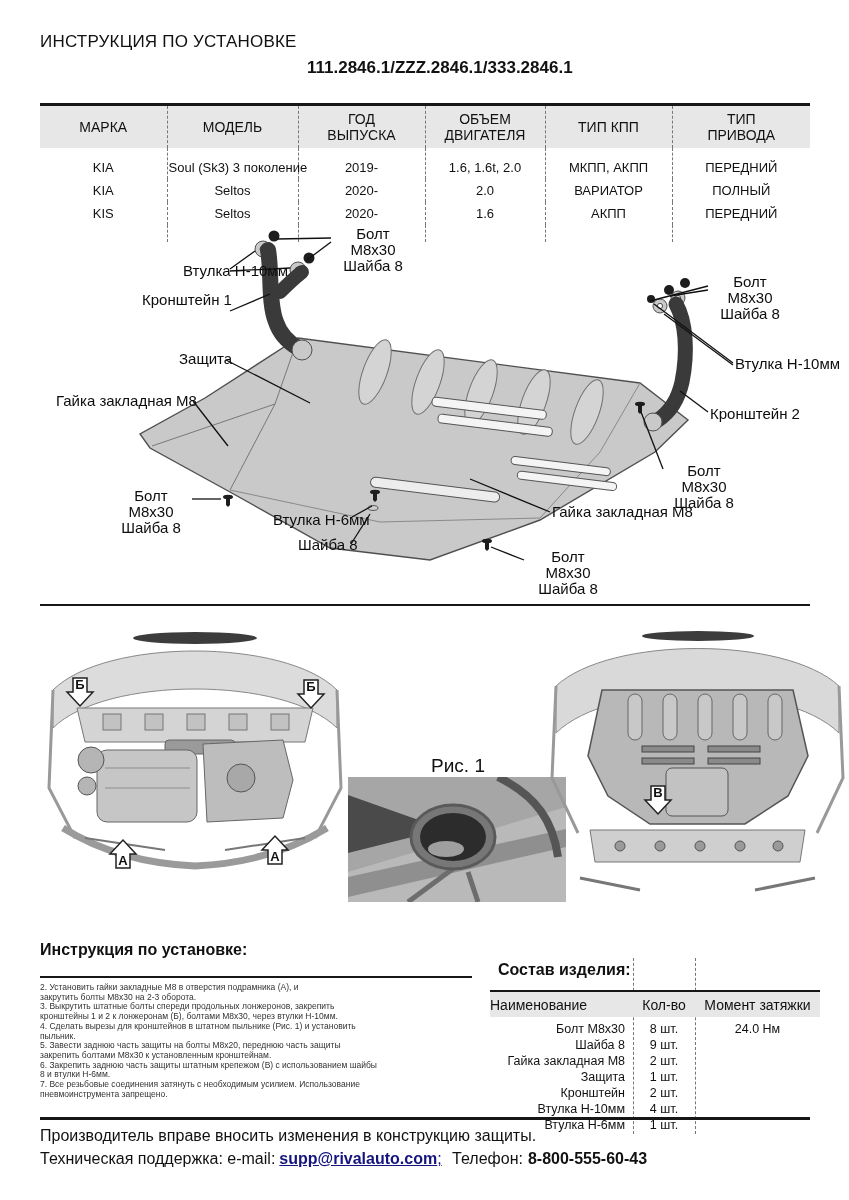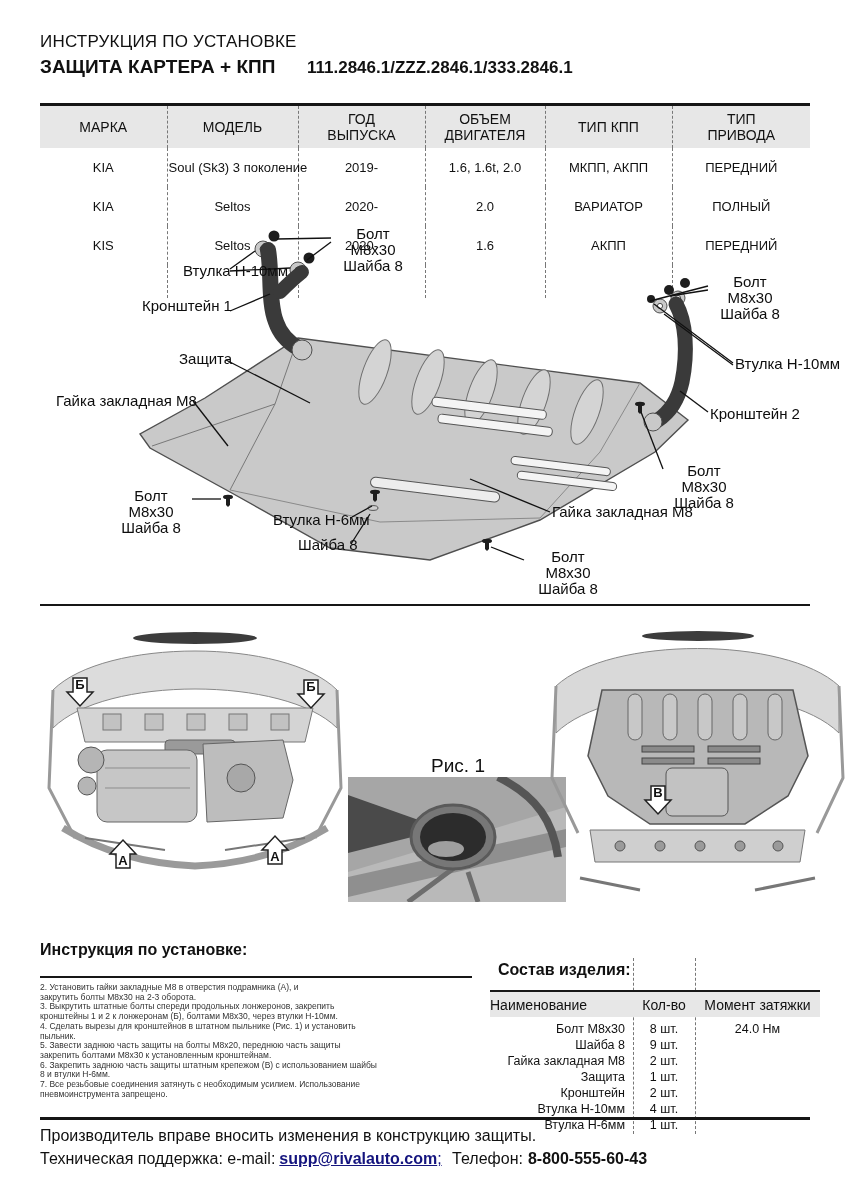--- a/index.html
+++ b/index.html
@@ -9,21 +9,21 @@
   
   .hdr-line1{position:absolute;left:40px;top:32px;font-size:17px;font-weight:400;letter-spacing:.2px;}
   .hdr-line2{position:absolute;left:40px;top:56px;font-size:19px;font-weight:700;}
   .hdr-partnums{position:absolute;left:307px;top:58px;font-size:17px;font-weight:700;}
 
   
   .vtable{position:absolute;left:40px;top:103px;width:770px;border-collapse:collapse;
           table-layout:fixed;border-top:3px solid #161616;}
   .vtable th{background:#e7e7e7;font-size:14px;font-weight:400;line-height:16px;
              white-space:pre-line;padding:5px 2px;text-align:center;vertical-align:middle;}
-  .vtable td{font-size:13px;line-height:15px;text-align:center;padding:12px 1px;white-space:nowrap;}
+  .vtable td{font-size:13px;line-height:15px;text-align:center;padding:4px 1px;white-space:nowrap;}
   .vtable th + th, .vtable td + td{border-left:1px dashed #777;}
   .vtable tbody tr.first td{padding-top:12px;}
   .vtable tbody tr.spacer td{height:9px;}
 
   
   .diagram-svg{position:absolute;left:40px;top:222px;}
   .callout{position:absolute;font-size:15px;line-height:16px;color:#0d0d0d;white-space:pre-line;}
   .callout.center{text-align:center;}
   .callout.right{text-align:right;}
 
@@ -65,21 +65,20 @@
   .footer-l2 .phone{font-weight:700;margin-left:5px;}
 
   svg text.marker{font-family:"Liberation Sans",sans-serif;font-size:13px;font-weight:700;fill:#111;}
 </style>
 </head>
 <body>
 
 <div class="page">
 
   <div class="hdr-line1">ИНСТРУКЦИЯ ПО УСТАНОВКЕ</div>
-  <div class="hdr-line2">ЗАЩИТА КАРТЕРА + КПП</div>
   <div class="hdr-partnums">111.2846.1/ZZZ.2846.1/333.2846.1</div>
 
   <table class="vtable">
     <colgroup>
         <col style="width:127px">
         <col style="width:131px">
         <col style="width:127px">
         <col style="width:120px">
         <col style="width:127px">
         <col style="width:138px">
@@ -213,21 +212,21 @@
       <path d="M693,141 L614,82"></path>
         <path d="M693,143 L624,92"></path>
       <path d="M668,190 L640,169"></path>
       <path d="M623,247 L601,190"></path>
     </g>
   </svg>
 
   <div class="callout center" style="left:332px;top:226px;width:82px;">Болт М8х30
 Шайба 8</div>
   <div class="callout right" style="left:150px;top:263px;width:138px;">Втулка Н-10мм</div>
-  <div class="callout" style="left:142px;top:298px;">Кронштейн 1</div>
+  <div class="callout" style="left:142px;top:292px;">Кронштейн 1</div>
   <div class="callout" style="left:179px;top:351px;">Защита</div>
   <div class="callout" style="left:56px;top:393px;">Гайка закладная М8</div>
   <div class="callout center" style="left:110px;top:488px;width:82px;">Болт М8х30
 Шайба 8</div>
   <div class="callout" style="left:273px;top:512px;">Втулка Н-6мм</div>
   <div class="callout" style="left:298px;top:537px;">Шайба 8</div>
   <div class="callout" style="left:552px;top:504px;">Гайка закладная М8</div>
   <div class="callout center" style="left:527px;top:549px;width:82px;">Болт М8х30
 Шайба 8</div>
   <div class="callout center" style="left:709px;top:274px;width:82px;">Болт М8х30

